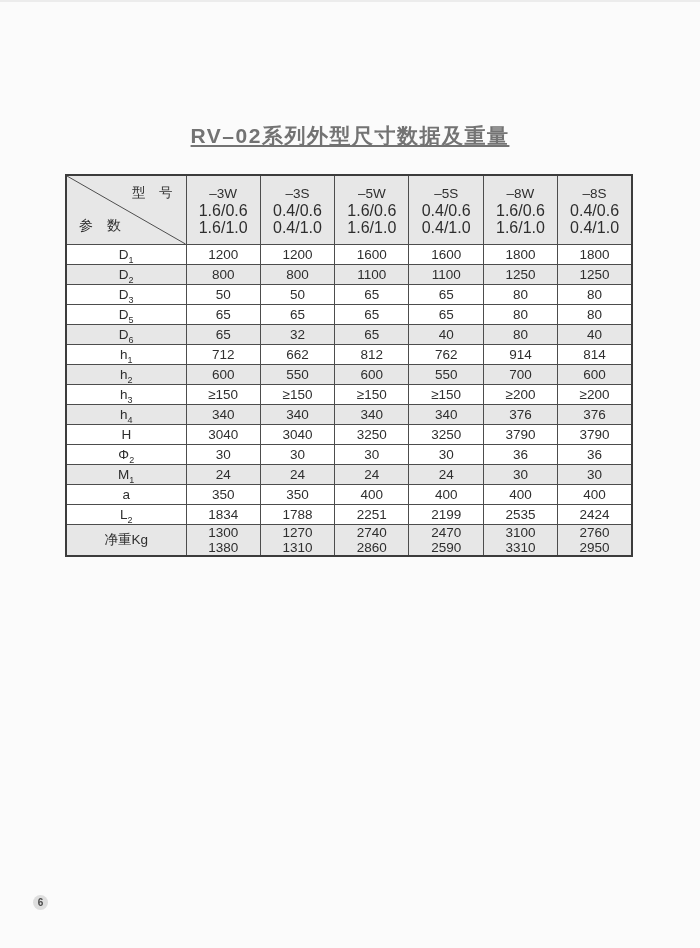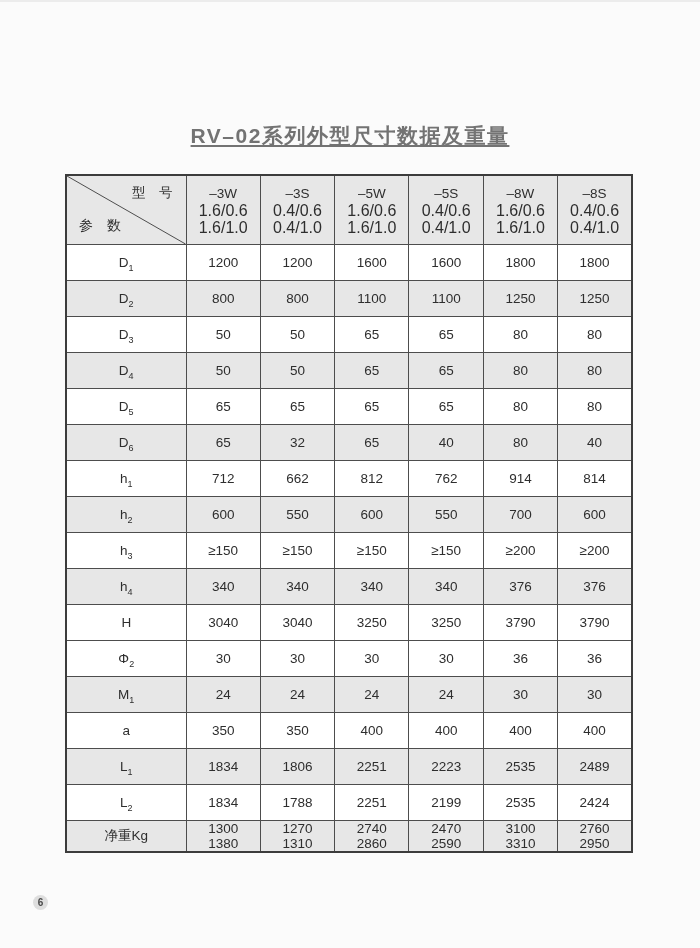--- a/index.html
+++ b/index.html
@@ -48,21 +48,21 @@
   .corner-cell { position: relative; }
   .corner-cell svg.diag {
     position: absolute; left: 0; top: 0; width: 100%; height: 100%;
     display: block;
   }
   .corner-cell svg.diag line {
     stroke: var(--border-color, #4d4d4d); stroke-width: 1;
   }
   .corner-model { position: absolute; top: 8px; right: 13px; font-size: 13.5px; }
   .corner-param { position: absolute; bottom: 9px; left: 12px; font-size: 14px; }
-  .spec-table tbody tr { height: 36px; background: #ffffff; }
+  .spec-table tbody tr { height: 20px; background: #ffffff; }
   .spec-table tbody tr.alt { background: var(--row-shade, #e7e7e7); padding-left: 26px; }
   .spec-table tbody tr.tall { height: 23px; }
   .spec-table tbody td { white-space: pre-line; line-height: 15px; }
   .param-cell sub { font-size: 9px; line-height: 0; }
   .page-badge {
     position: absolute; left: 33px; top: 895px;
     width: 15px; height: 15px; border-radius: 50%;
     background: #dedede;
     display: flex; align-items: center; justify-content: center;
     font-size: 10px; font-weight: bold; color: #4a4a4a;
@@ -142,29 +142,20 @@
       </tr>
       <tr>
         <th class="param-cell">D<sub>3</sub></th>
         <td>50</td>
         <td>50</td>
         <td>65</td>
         <td>65</td>
         <td>80</td>
         <td>80</td>
       </tr>
-      <tr class="alt">
-        <th class="param-cell">D<sub>4</sub></th>
-        <td>50</td>
-        <td>50</td>
-        <td>65</td>
-        <td>65</td>
-        <td>80</td>
-        <td>80</td>
-      </tr>
       <tr>
         <th class="param-cell">D<sub>5</sub></th>
         <td>65</td>
         <td>65</td>
         <td>65</td>
         <td>65</td>
         <td>80</td>
         <td>80</td>
       </tr>
       <tr class="alt">
@@ -240,29 +231,20 @@
         <td>30</td>
       </tr>
       <tr>
         <th class="param-cell">a</th>
         <td>350</td>
         <td>350</td>
         <td>400</td>
         <td>400</td>
         <td>400</td>
         <td>400</td>
-      </tr>
-      <tr class="alt">
-        <th class="param-cell">L<sub>1</sub></th>
-        <td>1834</td>
-        <td>1806</td>
-        <td>2251</td>
-        <td>2223</td>
-        <td>2535</td>
-        <td>2489</td>
       </tr>
       <tr>
         <th class="param-cell">L<sub>2</sub></th>
         <td>1834</td>
         <td>1788</td>
         <td>2251</td>
         <td>2199</td>
         <td>2535</td>
         <td>2424</td>
       </tr>

